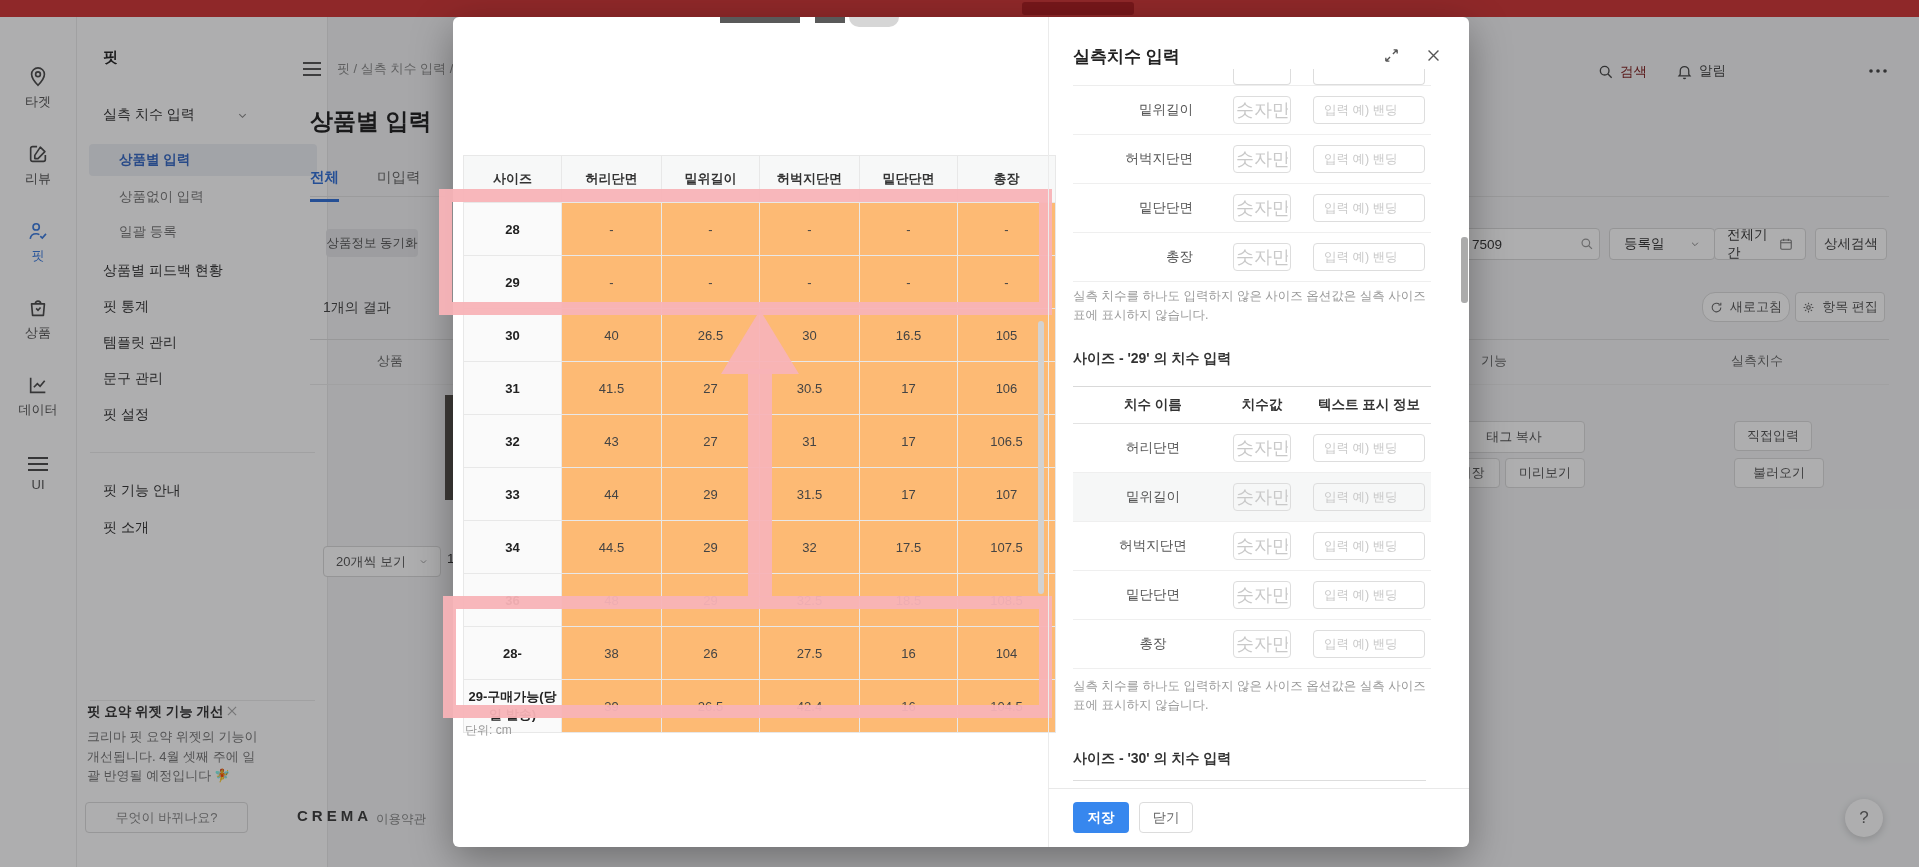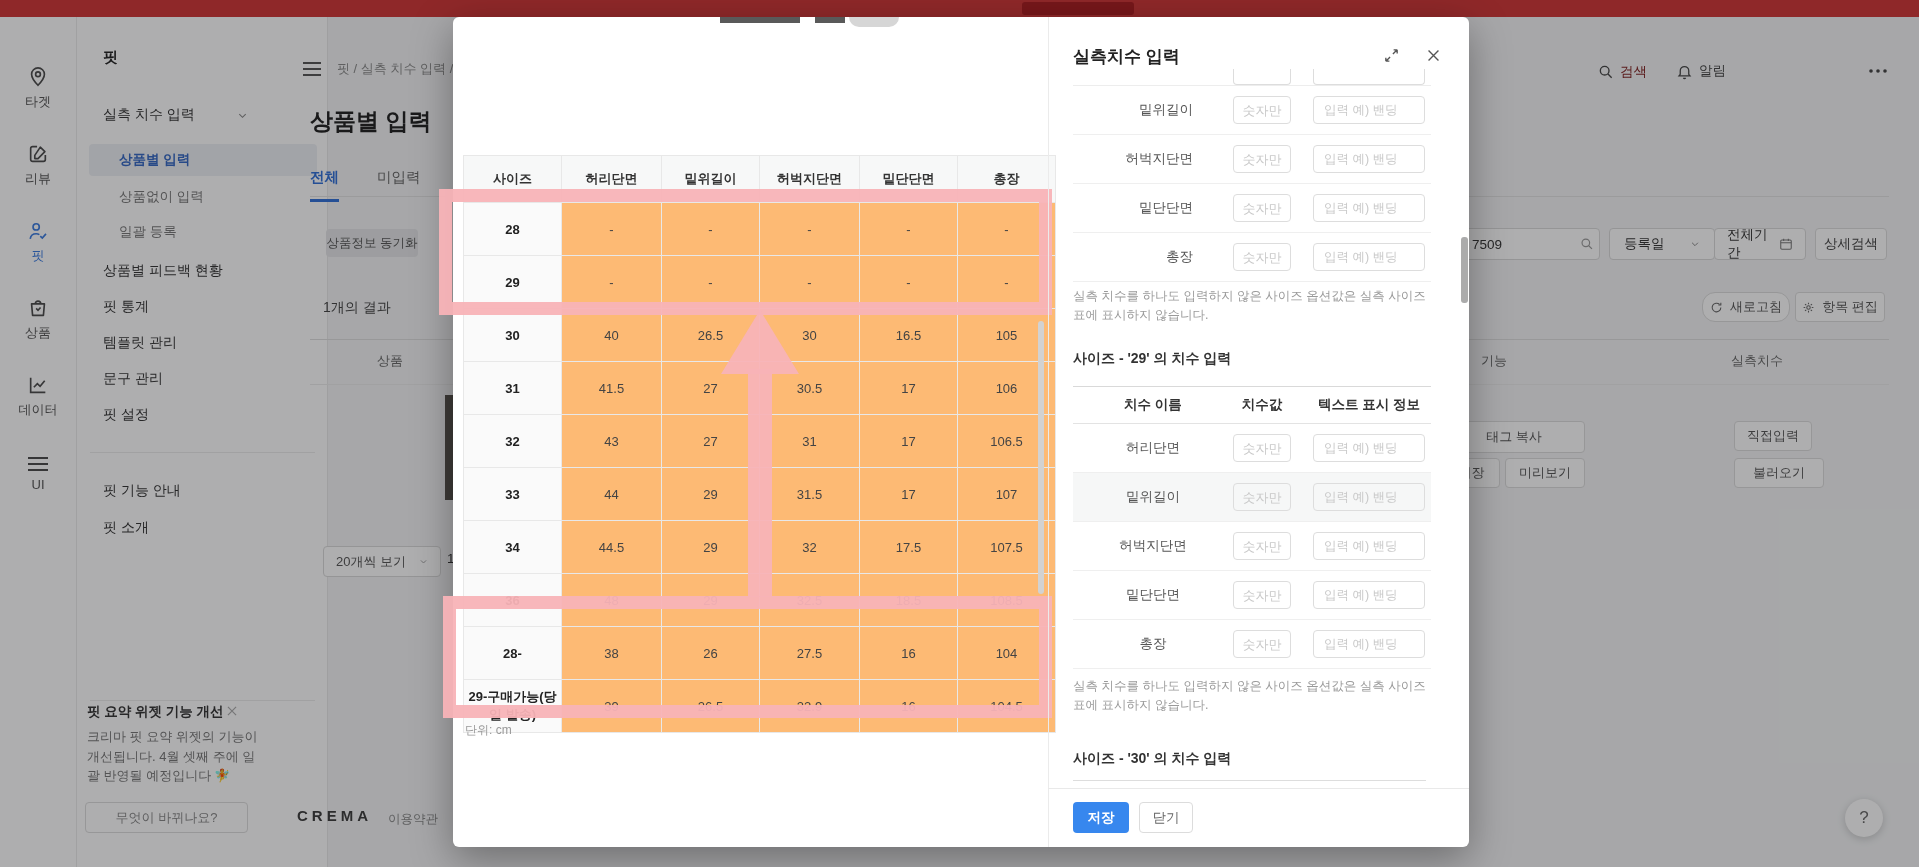--- a/index.html
+++ b/index.html
@@ -62,21 +62,21 @@
   .arrow-tail{background:rgba(248,179,183,0.95);}
   .arrow-head{width:0;height:0;border-left:39px solid transparent;border-right:39px solid transparent;
               border-bottom:64px solid rgba(248,179,183,0.95);}
   
   .panel{left:595px;top:0;width:421px;height:830px;}
   .panel-title{left:25px;top:28px;font-size:17px;font-weight:bold;color:#222;}
   .p-rows{left:25px;width:358px;border-top:1px solid #ededed;}
   .p-row{display:flex;align-items:center;height:48px;border-bottom:1px solid #efefef;}
   .p-label{width:120px;text-align:right;font-size:13.5px;color:#555;}
   .p-num{width:58px;height:28px;margin-left:40px;border:1px solid #ddd;border-radius:4px;
-         font-size:13px;text-align:center;color:#333;background:transparent;box-sizing:border-box;
+         font-size:18px;text-align:center;color:#333;background:transparent;box-sizing:border-box;
          font-family:"Liberation Sans","DejaVu Sans",sans-serif;}
   .p-text{width:112px;height:28px;margin-left:22px;border:1px solid #ddd;border-radius:4px;
           font-size:12.5px;padding:0 10px;color:#333;background:transparent;box-sizing:border-box;
           font-family:"Liberation Sans","DejaVu Sans",sans-serif;}
   input::placeholder{color:#c9c9c9;}
   .p-helper{left:25px;width:358px;font-size:12.5px;line-height:1.5;color:#9a9a9a;}
   .s-title{left:25px;font-size:14px;font-weight:bold;color:#333;}
   .s29{left:25px;top:369px;width:358px;border-top:1px solid #d9d9d9;}
   .s29-head{display:flex;align-items:center;height:36px;border-bottom:1px solid #e3e3e3;
             font-size:13.5px;font-weight:600;color:#333;}
@@ -310,21 +310,21 @@
     <span>20개씩 보기</span>
     <span>
       <svg width="9" height="9" viewBox="0 0 24 24" fill="none" stroke="#999" stroke-width="2.4">
           <path d="M5 9l7 7 7-7"></path>
         </svg>
     </span>
   </div>
   <div class="abs" style="left:447px;top:551px;font-size:13.5px;color:#333;">1</div>
 
   <div class="abs" style="left:297px;top:807px;font-size:15px;font-weight:600;letter-spacing:4px;color:#3a3a3a;">CREMA</div>
-  <div class="abs" style="left:388px;top:811px;font-size:12.5px;color:#888;">이용약관</div>
+  <div class="abs" style="left:376px;top:811px;font-size:12.5px;color:#888;">이용약관</div>
   <div class="abs help-circle">?</div>
 
   <div class="abs overlay"></div>
 
   <div class="abs modal">
 
     <div class="abs" style="left:267px;top:0;width:80px;height:6px;background:#3c3c3c;opacity:.85;"></div>
     <div class="abs" style="left:362px;top:0;width:30px;height:6px;background:#3c3c3c;opacity:.85;"></div>
     <div class="abs" style="left:396px;top:0;width:50px;height:10px;background:#d6d6d6;border-radius:0 0 26px 26px;"></div>
 
@@ -410,21 +410,21 @@
               <td class="">38</td>
               <td class="">26</td>
               <td class="">27.5</td>
               <td class="">16</td>
               <td class="">104</td>
             </tr>
             <tr>
               <td class="size-col">29-구매가능(당일 발송)</td>
               <td class="">39</td>
               <td class="">26.5</td>
-              <td class="">32.9</td>
+              <td class="">42.4</td>
               <td class="">16</td>
               <td class="">104.5</td>
             </tr>
           </tbody>
         </table>
     </div>
     <div class="abs unit">단위: cm</div>
     <div class="abs scroll-thumb" style="left:585px;top:304px;width:6px;height:273px;"></div>
 
     <div class="abs hl-box" style="left:-14px;top:172px;width:613px;height:126px;"></div>

